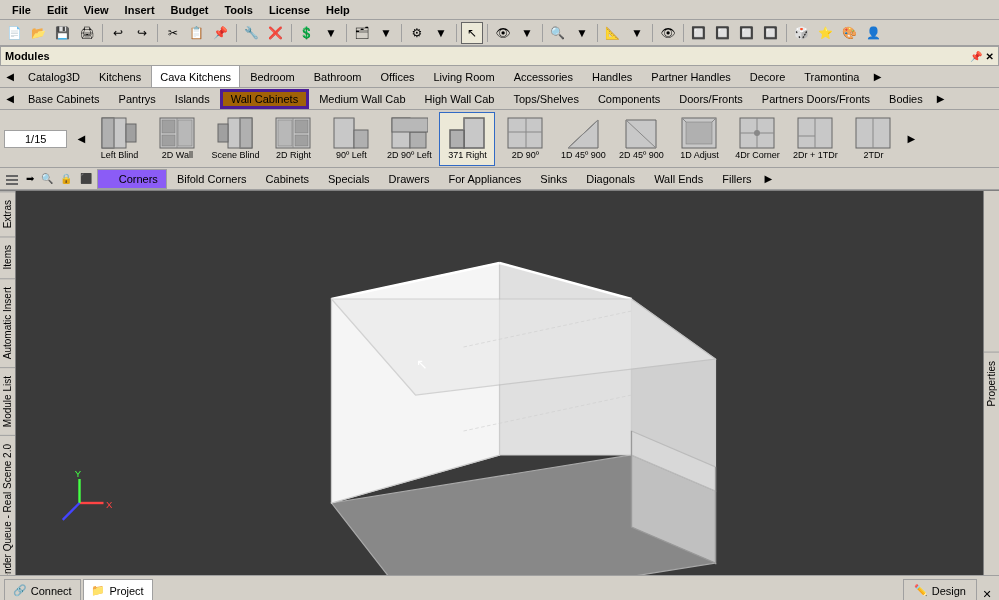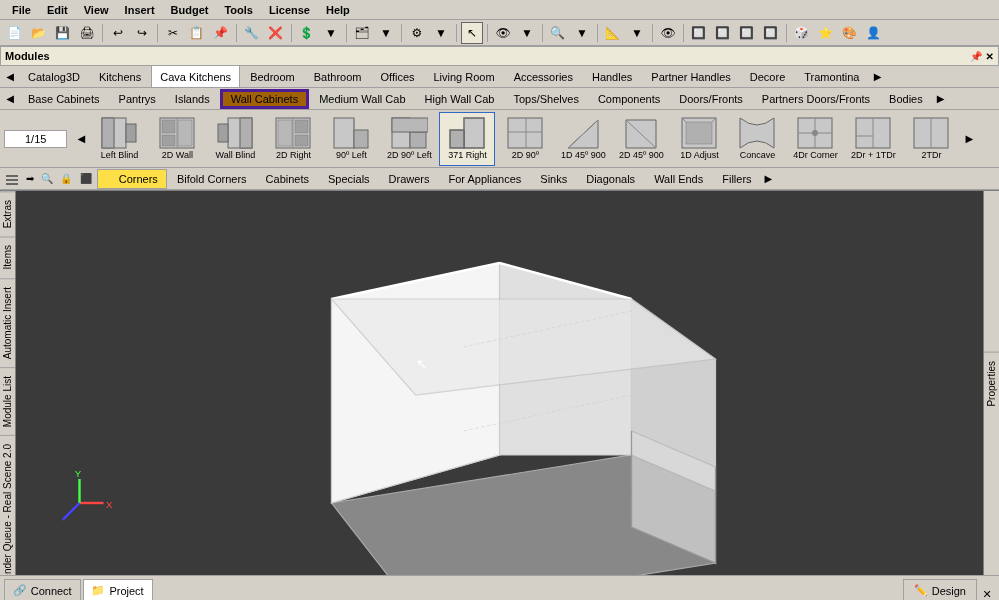--- a/index.html
+++ b/index.html
@@ -34,21 +34,21 @@
     .item-btn { display: flex; flex-direction: column; align-items: center; cursor: pointer; padding: 2px; width: 56px; height: 54px; border: 1px solid transparent; }
     .item-btn.active { background: #ece9d8; border: 1px solid #316ac5; }
     .item-icon { width: 40px; height: 36px; display: flex; align-items: center; justify-content: center; }
     .item-label { font-size: 9px; text-align: center; line-height: 1.1; color: #000; }
     .items-scroll { width: 16px; height: 54px; display: flex; align-items: center; justify-content: center; cursor: pointer; font-size: 10px; }
 
     
     .filter-row { display: flex; align-items: center; height: 22px; background: #d4d0c8; border-bottom: 1px solid #a0a0a0; padding: 0 2px; gap: 1px; overflow: hidden; }
     .filter-btn { height: 20px; padding: 0 2px; display: flex; align-items: center; justify-content: center; cursor: pointer; border: 1px solid transparent; font-size: 10px; }
     .filter-tab { padding: 2px 8px; font-size: 11px; cursor: pointer; white-space: nowrap; height: 20px; display: flex; align-items: center; border: 1px solid transparent; }
-    .filter-tab.active { background: #fde047; border: 1px solid #a0a0a0; padding-left: 21px; }
+    .filter-tab.active { background: #8b5cf6; border: 1px solid #a0a0a0; padding-left: 21px; }
 
     
     #left-tabs { width: 16px; background: #d4d0c8; border-right: 1px solid #a0a0a0; display: flex; flex-direction: column; align-items: center; }
     .left-tab { writing-mode: vertical-rl; text-orientation: mixed; transform: rotate(180deg); font-size: 10px; padding: 8px 2px; cursor: pointer; white-space: nowrap; border-bottom: 1px solid #a0a0a0; }
 
     
     #viewport { flex: 1; background: #3a3a3a; position: relative; overflow: hidden; }
 
     
     #bottom-area { height: 26px; background: #d4d0c8; border-top: 1px solid #a0a0a0; display: flex; align-items: flex-end; padding: 0 4px; gap: 2px; }
@@ -195,21 +195,21 @@
 
     <div class="item-btn">
       <div class="item-icon">
         <svg width="38" height="34" viewBox="0 0 38 34">
           <rect x="12" y="2" width="24" height="30" fill="#c8c8c8" stroke="#666" stroke-width="1"></rect>
           <rect x="24" y="2" width="12" height="30" fill="#b0b0b0" stroke="#666" stroke-width="1"></rect>
           <line x1="24" y1="2" x2="24" y2="32" stroke="#888" stroke-width="1"></line>
           <rect x="2" y="8" width="10" height="18" fill="#a0a0a0" stroke="#666" stroke-width="1"></rect>
         </svg>
       </div>
-      <div class="item-label">Wall Blind</div>
+      <div class="item-label">Scene Blind</div>
     </div>
 
     <div class="item-btn">
       <div class="item-icon">
         <svg width="38" height="34" viewBox="0 0 38 34">
           <rect x="2" y="2" width="34" height="30" fill="#c8c8c8" stroke="#666" stroke-width="1"></rect>
           <line x1="19" y1="2" x2="19" y2="32" stroke="#888" stroke-width="1"></line>
           <rect x="21" y="4" width="13" height="13" fill="#a0a0a0" stroke="#777" stroke-width="0.5"></rect>
           <rect x="21" y="19" width="13" height="11" fill="#a0a0a0" stroke="#777" stroke-width="0.5"></rect>
           <rect x="4" y="4" width="14" height="26" fill="#b8b8b8" stroke="#777" stroke-width="0.5"></rect>
@@ -287,28 +287,20 @@
         <svg width="38" height="34" viewBox="0 0 38 34">
           <rect x="2" y="2" width="34" height="30" fill="#c8c8c8" stroke="#666" stroke-width="1"></rect>
           <rect x="6" y="6" width="26" height="22" fill="#b0b0b0" stroke="#777" stroke-width="0.5"></rect>
           <line x1="2" y1="2" x2="6" y2="6" stroke="#888" stroke-width="1"></line>
           <line x1="36" y1="2" x2="32" y2="6" stroke="#888" stroke-width="1"></line>
         </svg>
       </div>
       <div class="item-label">1D Adjust</div>
     </div>
 
-    <div class="item-btn">
-      <div class="item-icon">
-        <svg width="38" height="34" viewBox="0 0 38 34">
-          <path d="M2,2 Q19,16 36,2 L36,32 Q19,18 2,32 Z" fill="#c8c8c8" stroke="#666" stroke-width="1"></path>
-        </svg>
-      </div>
-      <div class="item-label">Concave</div>
-    </div>
 
     <div class="item-btn">
       <div class="item-icon">
         <svg width="38" height="34" viewBox="0 0 38 34">
           <rect x="2" y="2" width="34" height="30" fill="#c8c8c8" stroke="#666" stroke-width="1"></rect>
           <line x1="2" y1="17" x2="36" y2="17" stroke="#888" stroke-width="1"></line>
           <line x1="19" y1="2" x2="19" y2="32" stroke="#888" stroke-width="1"></line>
           <circle cx="19" cy="17" r="3" fill="#888"></circle>
         </svg>
       </div>

